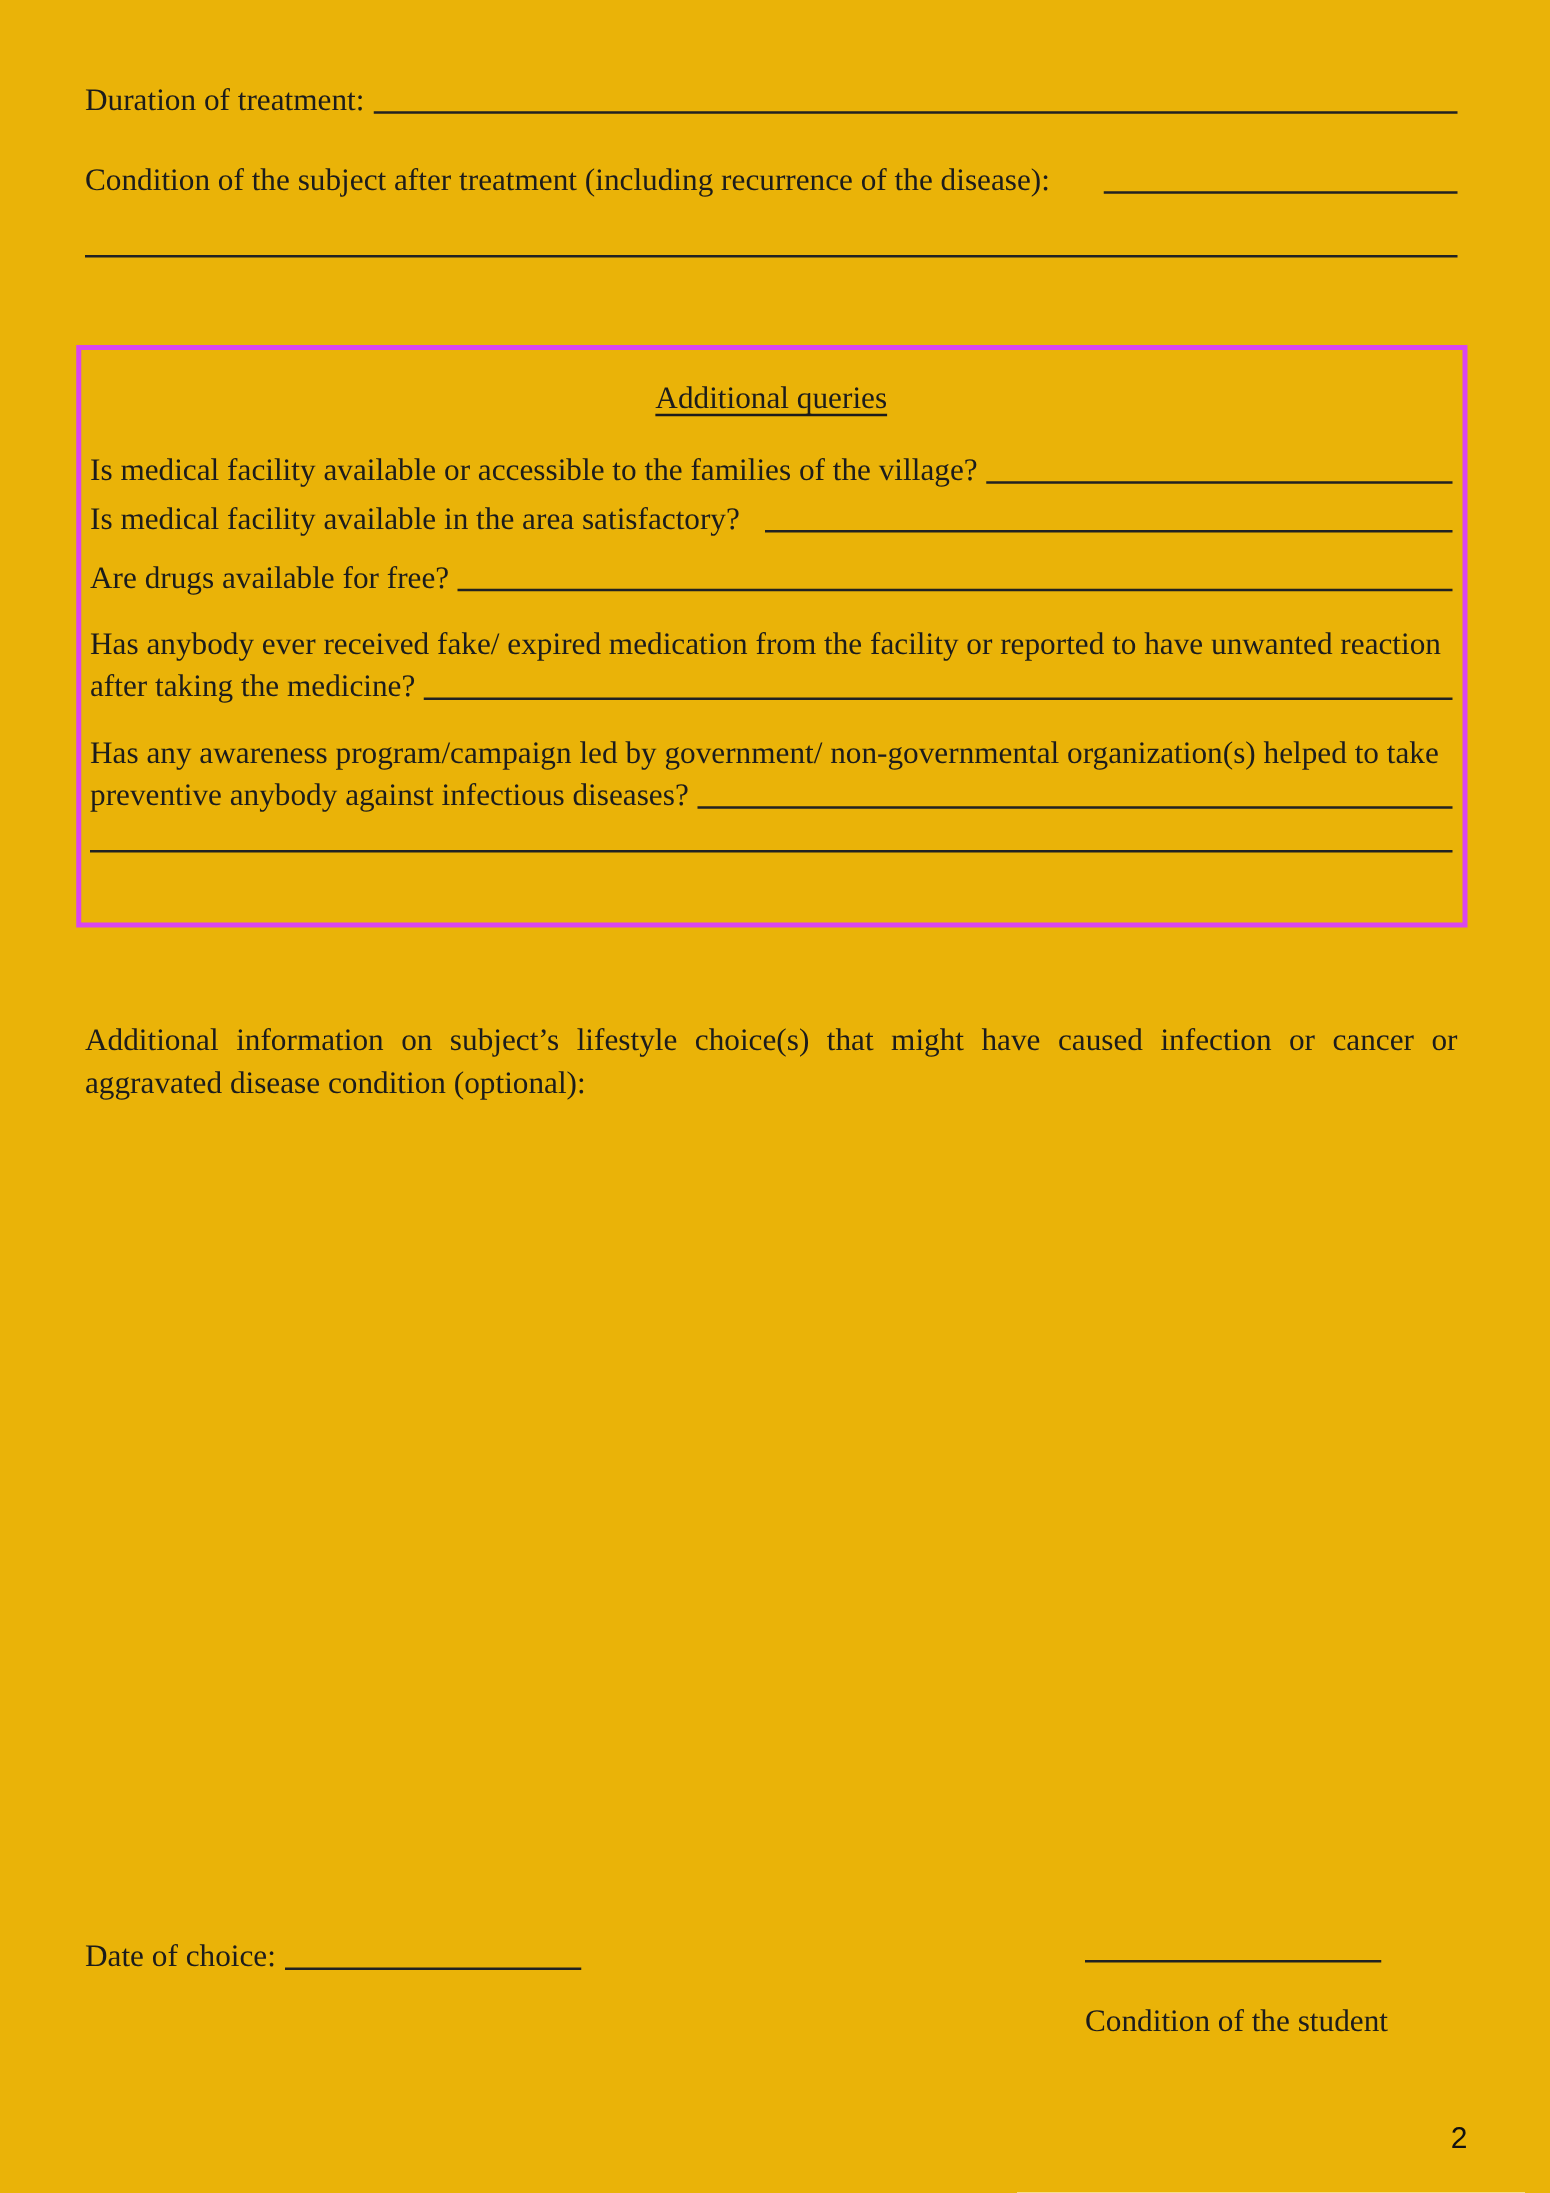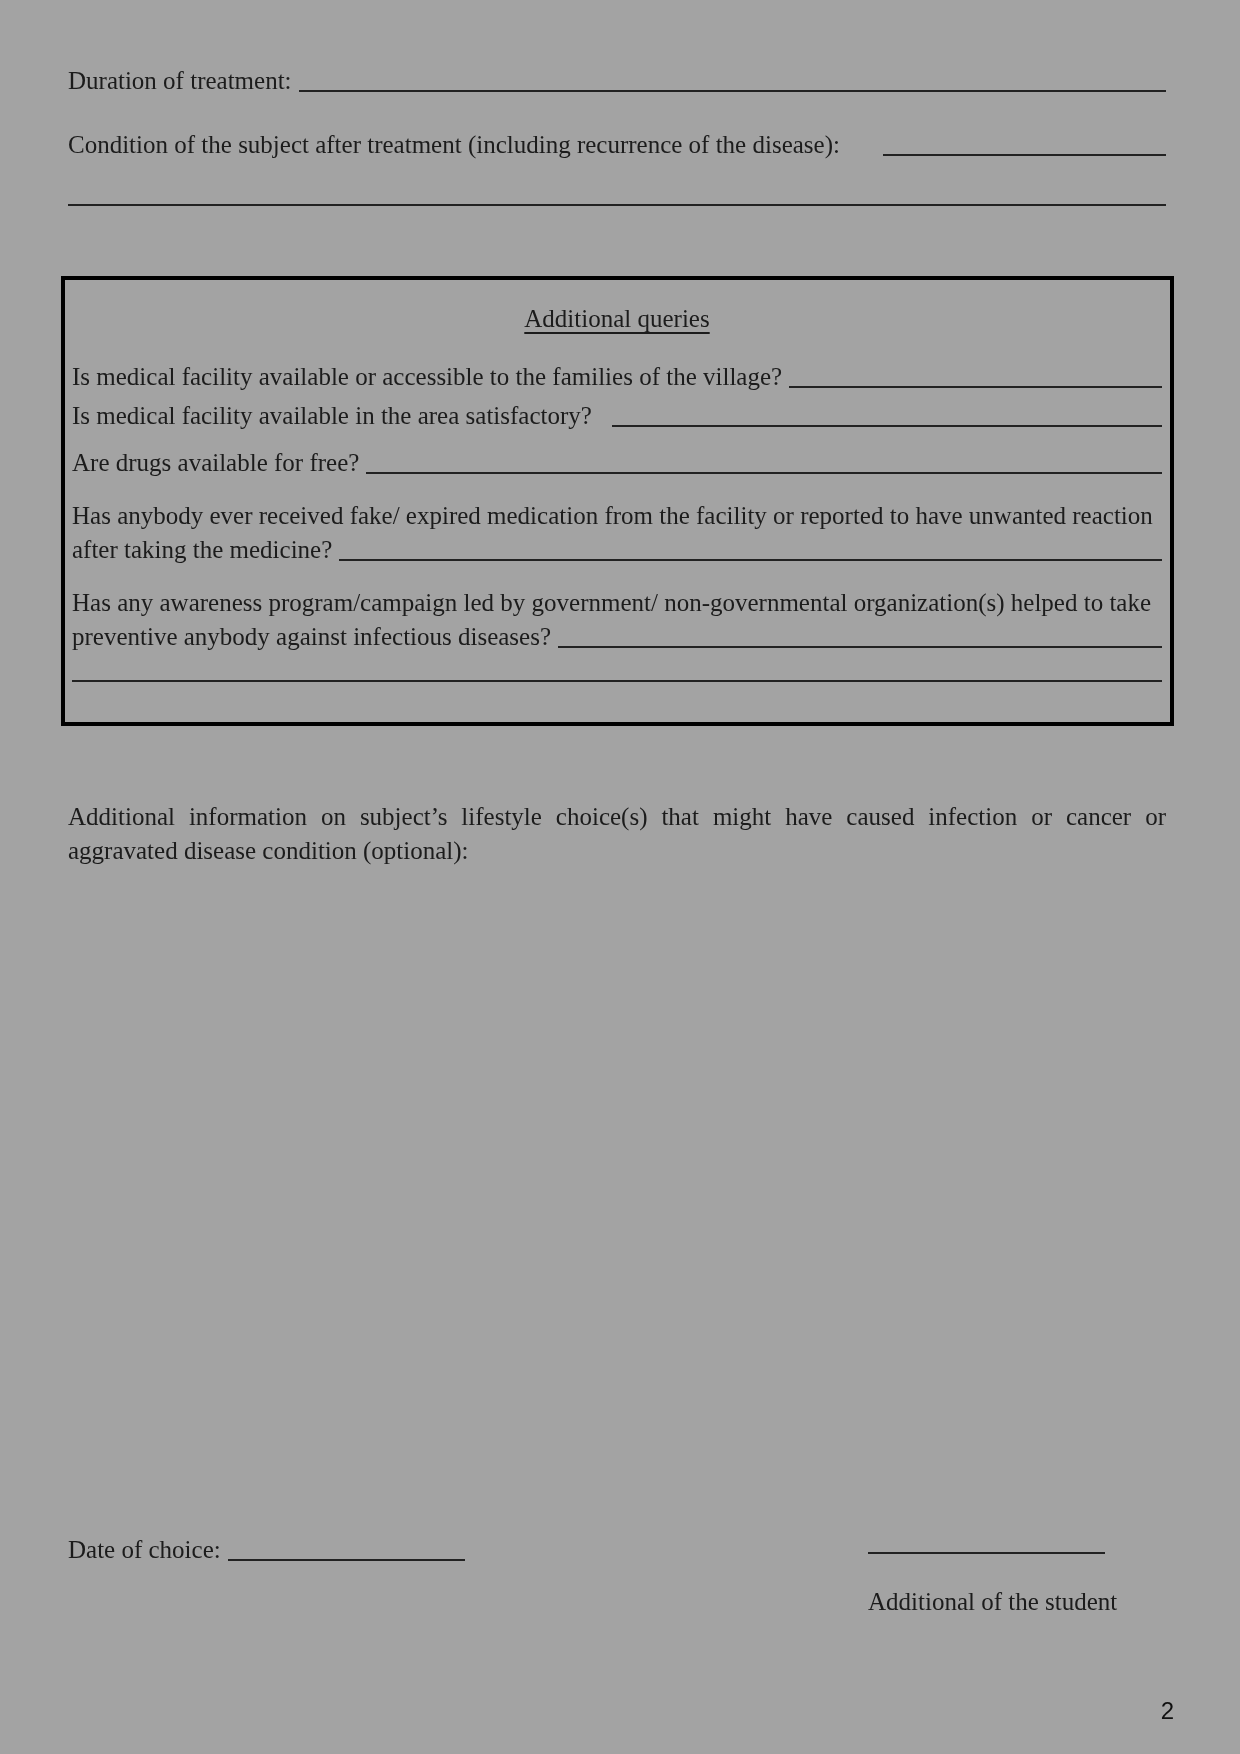--- a/index.html
+++ b/index.html
@@ -1,20 +1,20 @@
 <!DOCTYPE html>
 <html><head>
 <meta charset="utf-8">
 <style>
   html, body { margin: 0; padding: 0; background: #ffffff; }
   .page {
     position: relative;
     width: 1240px;
     height: 1754px;
-    background: #a3a3a3;
+    background: #eab308;
     font-family: "Liberation Serif", serif;
     font-size: 25px;
     color: #1c1c1c;
     overflow: hidden;
   }
   .content {
     padding: 64px 74px 0 68px;
   }
   .line {
     line-height: 34px;
@@ -40,22 +40,22 @@
   
   #row-duration  { margin-top: 0; }
   #row-condition { margin-top: 30px; gap: 36px; }
   #row-blank1    { margin-top: 16px; }
 
   
   .queries-box {
     margin-top: 64px;
     margin-left: -7px;
     margin-right: -8px;
-    border: 4px solid #000000;
-    padding: 0 8px 34px 7px;
+    border: 4px solid #d946ef;
+    padding: 0 8px 50px 7px;
   }
   .box-title {
     margin-top: 22px;
     text-align: center;
   }
   .box-title .underlined {
     text-decoration: underline;
     text-decoration-thickness: 2px;
     text-underline-offset: 5px;
   }
@@ -175,20 +175,20 @@
       <div class="line">aggravated disease condition (optional):</div>
     </div>
 
     <div class="footer-row">
       <div class="date-group line">
         <span>Date of choice:</span>
         <span class="fill fill-fixed"></span>
       </div>
       <div class="sig-group">
         <div class="sig-line"></div>
-        <div class="sig-label">Additional of the student</div>
+        <div class="sig-label">Condition of the student</div>
       </div>
     </div>
 
   </div>
 
   <div class="page-number">2</div>
 </div>
 
 </body></html>

